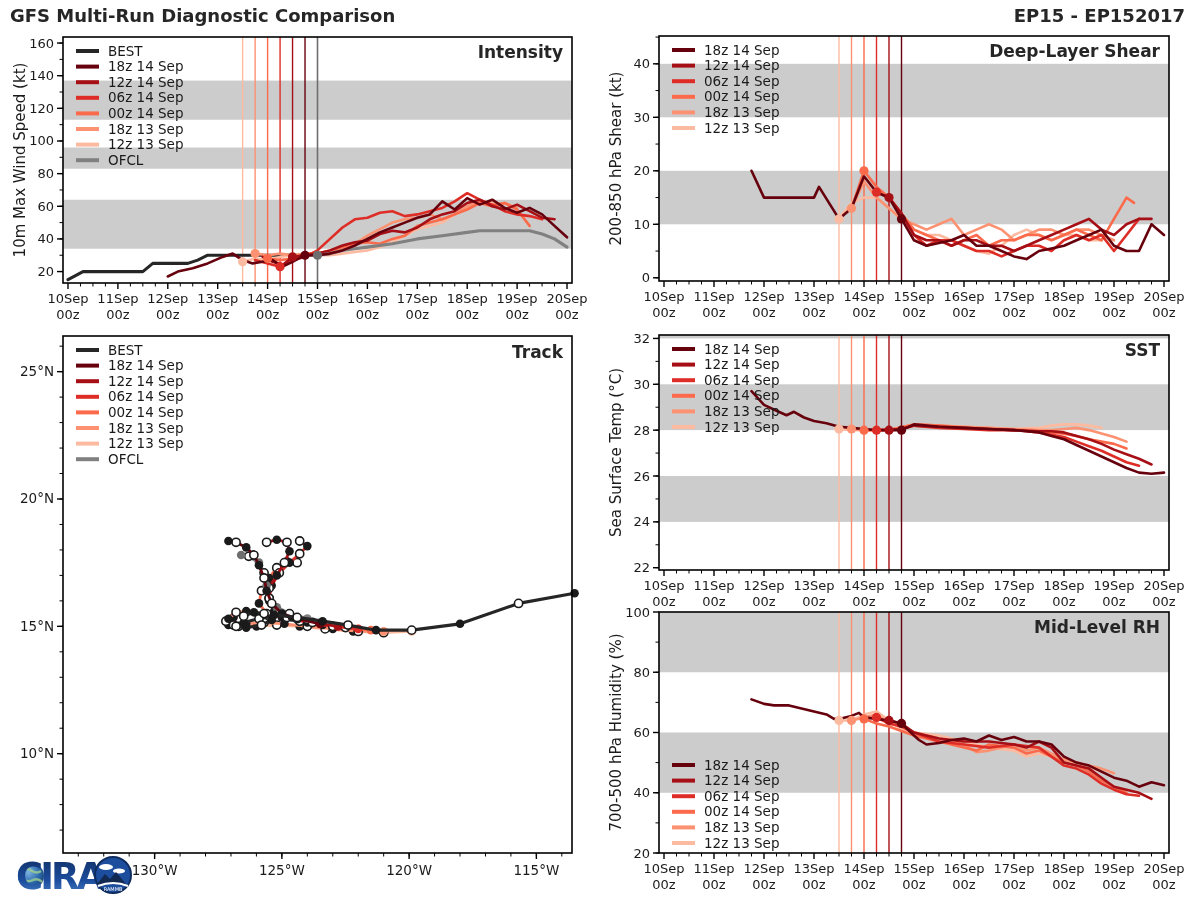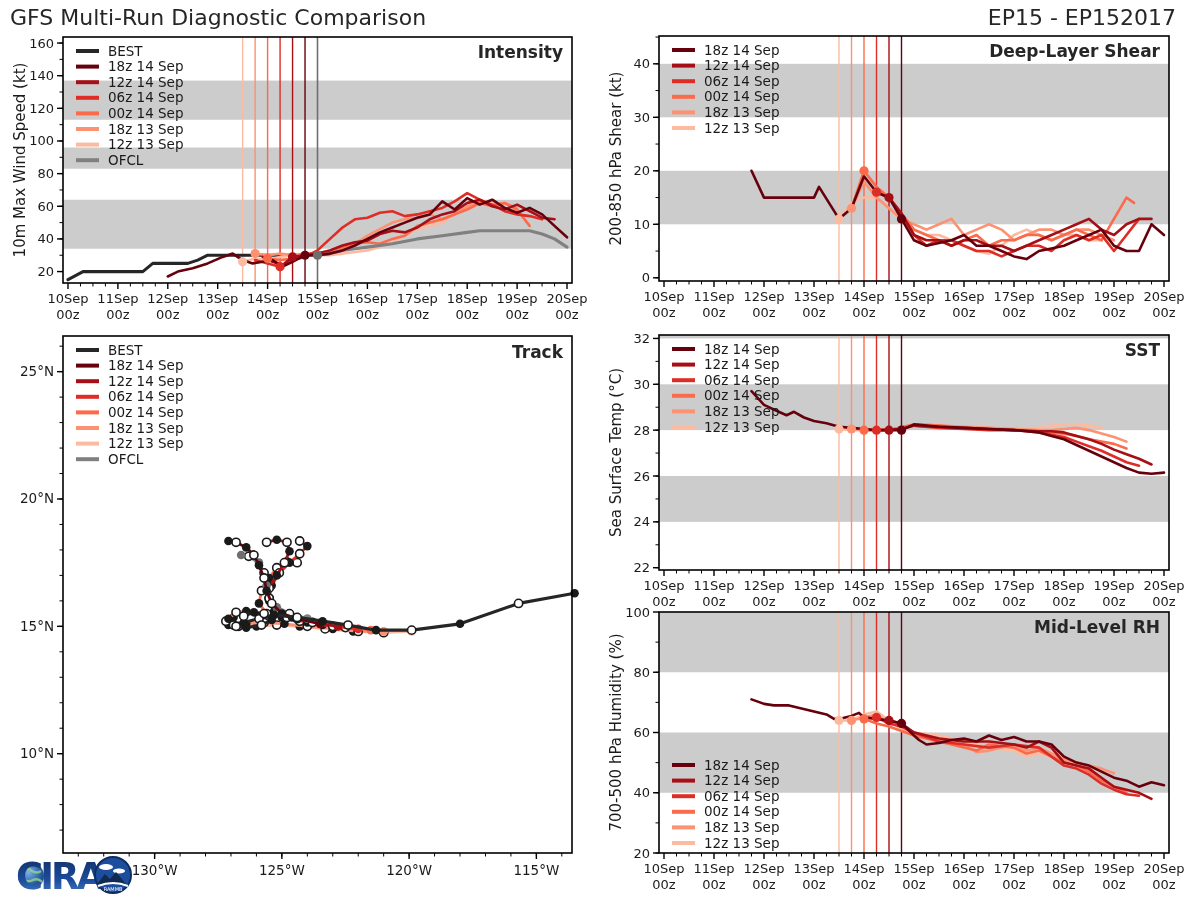--- a/index.html
+++ b/index.html
@@ -1,19 +1,19 @@
 <!DOCTYPE html>
 <html><head>
 <meta charset="utf-8">
 <style>
   html,body{margin:0;padding:0;background:#ffffff;}
   body{width:1200px;height:900px;position:relative;font-family:"DejaVu Sans",sans-serif;overflow:hidden;}
-  .title{position:absolute;font-weight:normal;color:#262626;font-size:22px;white-space:nowrap;}
+  .title{position:absolute;font-weight:bold;color:#262626;font-size:18px;white-space:nowrap;}
   #title-left{left:10px;top:5px;}
-  #title-right{right:24px;top:5px;margin-left:20px;}
+  #title-right{right:15px;top:5px;margin-left:20px;}
   #chart-svg{position:absolute;left:0;top:0;}
   .logo{position:absolute;left:14px;top:846px;width:120px;height:54px;}
 </style>
 </head>
 <body>
 
 <div class="title" id="title-left">GFS Multi-Run Diagnostic Comparison</div>
 <div class="title" id="title-right">EP15 - EP152017</div>
 
 <svg id="chart-svg" width="1200" height="900">

